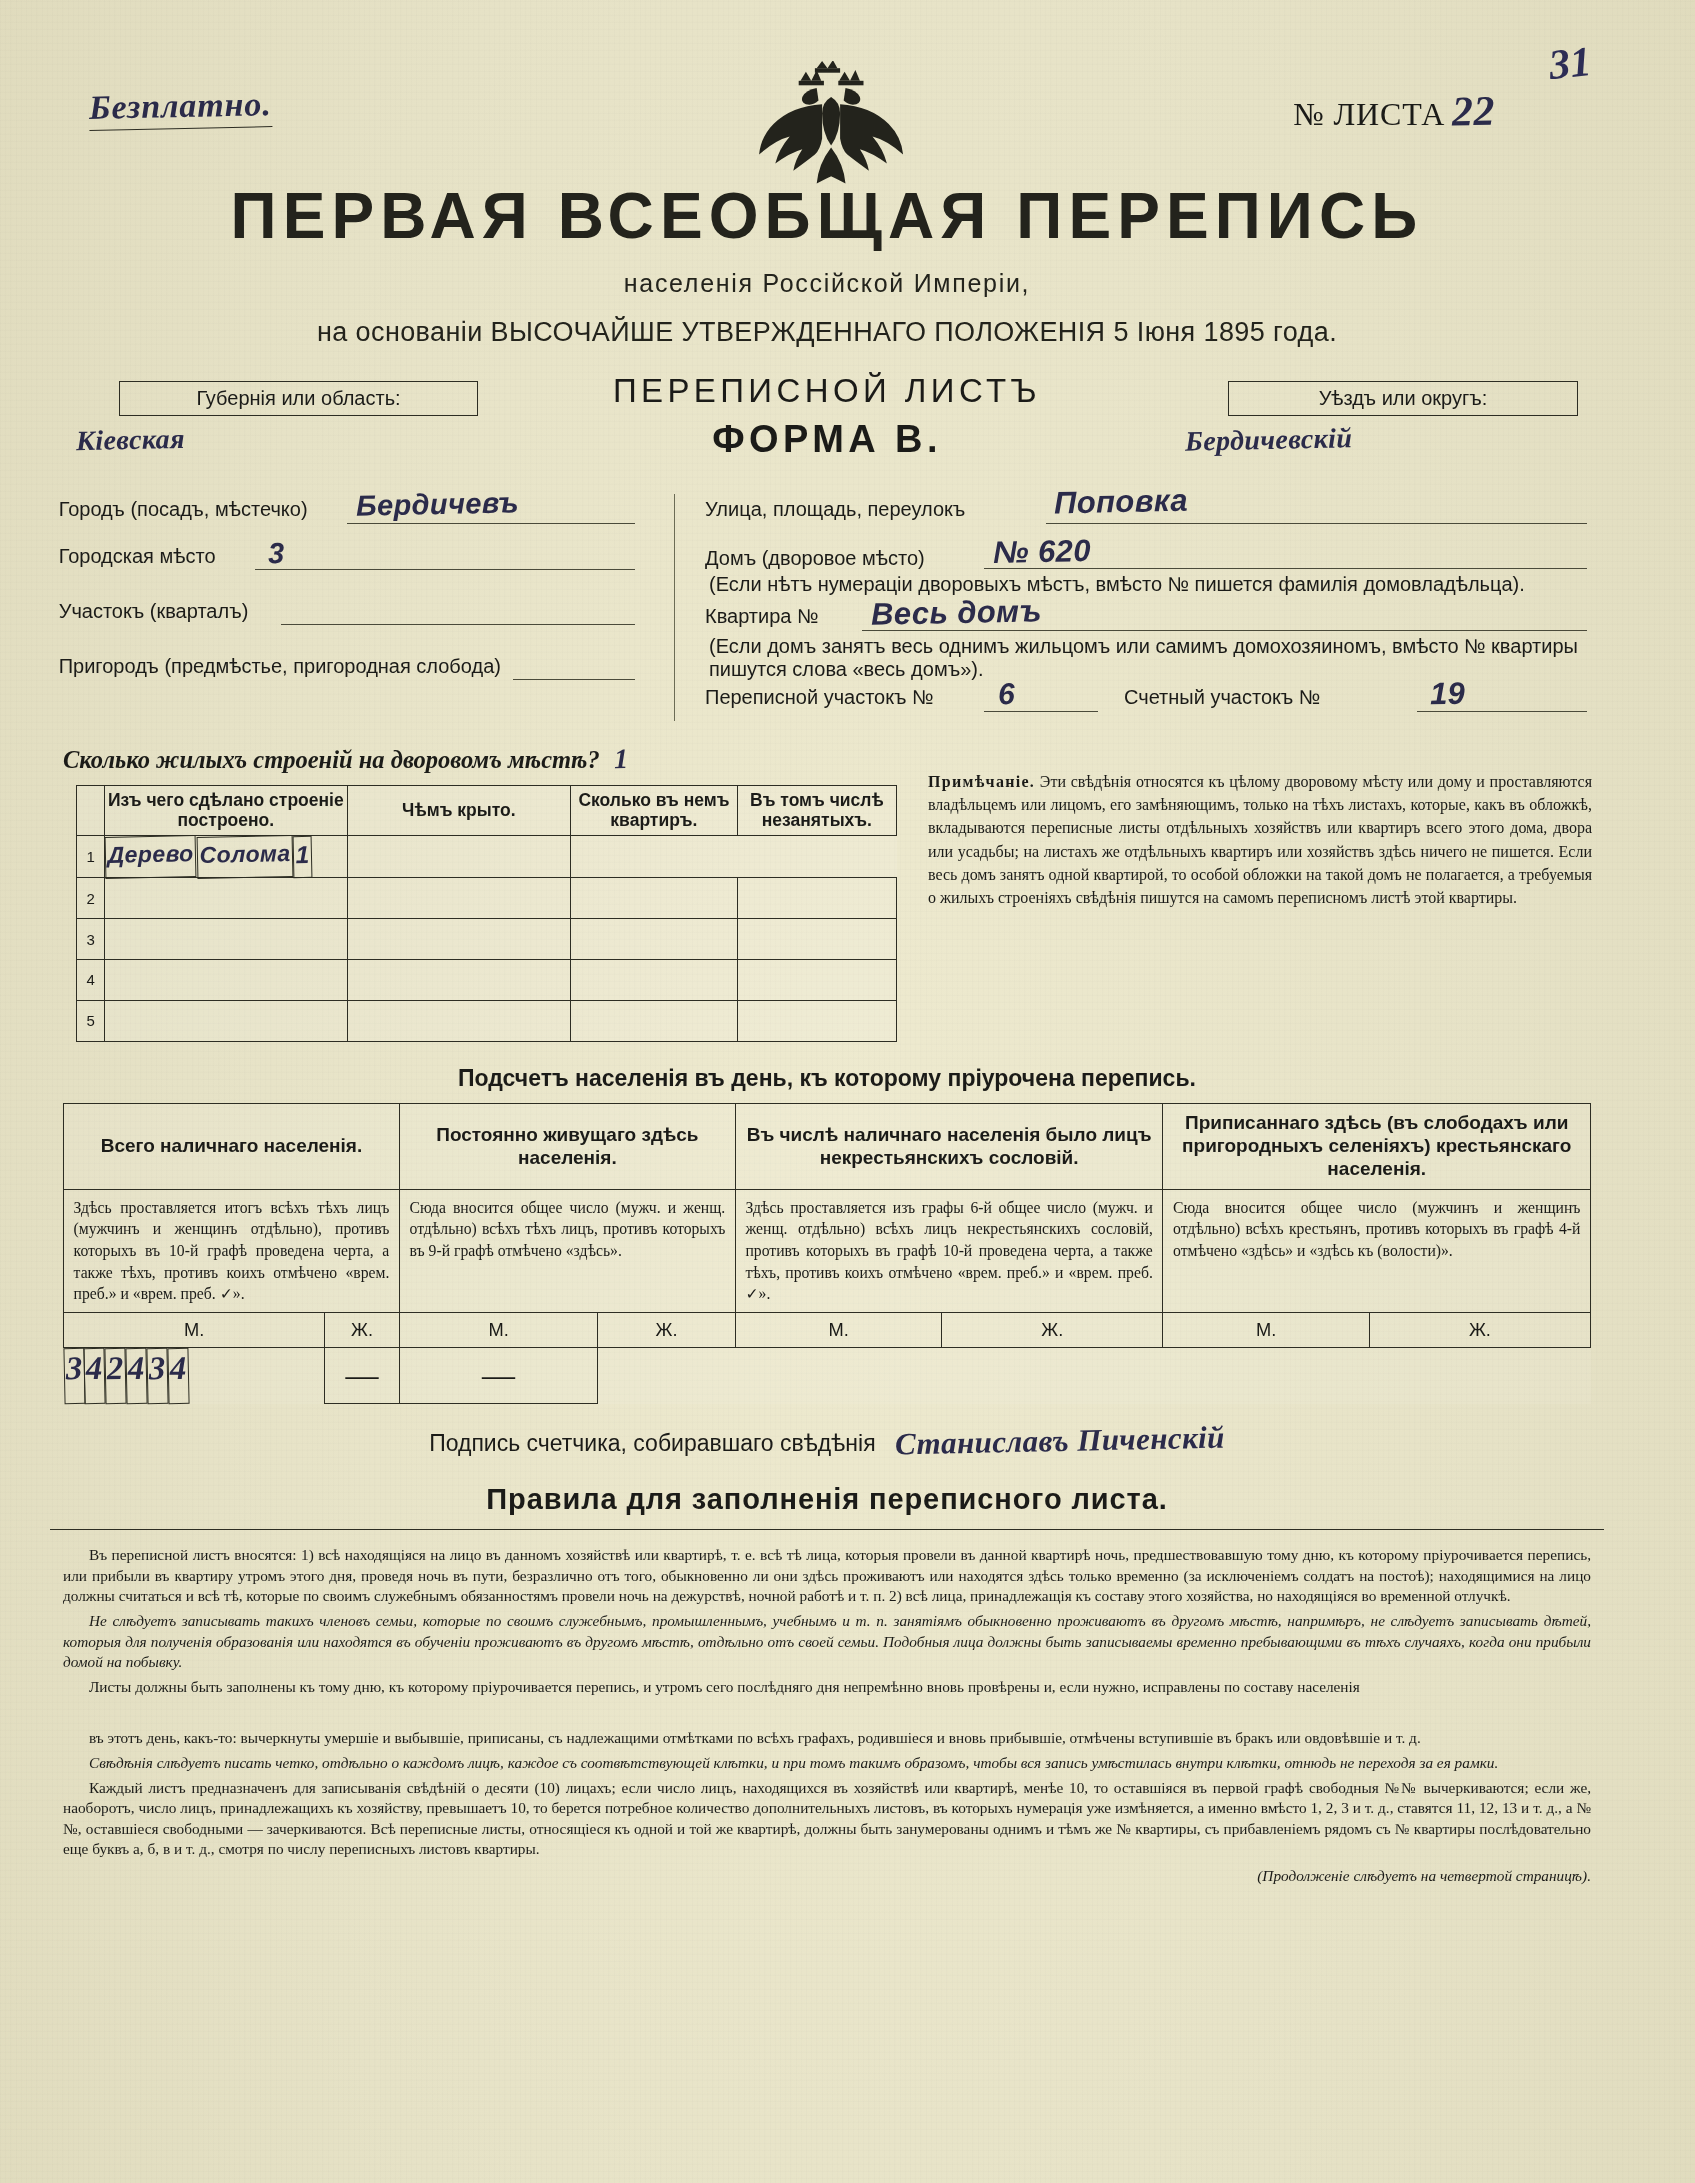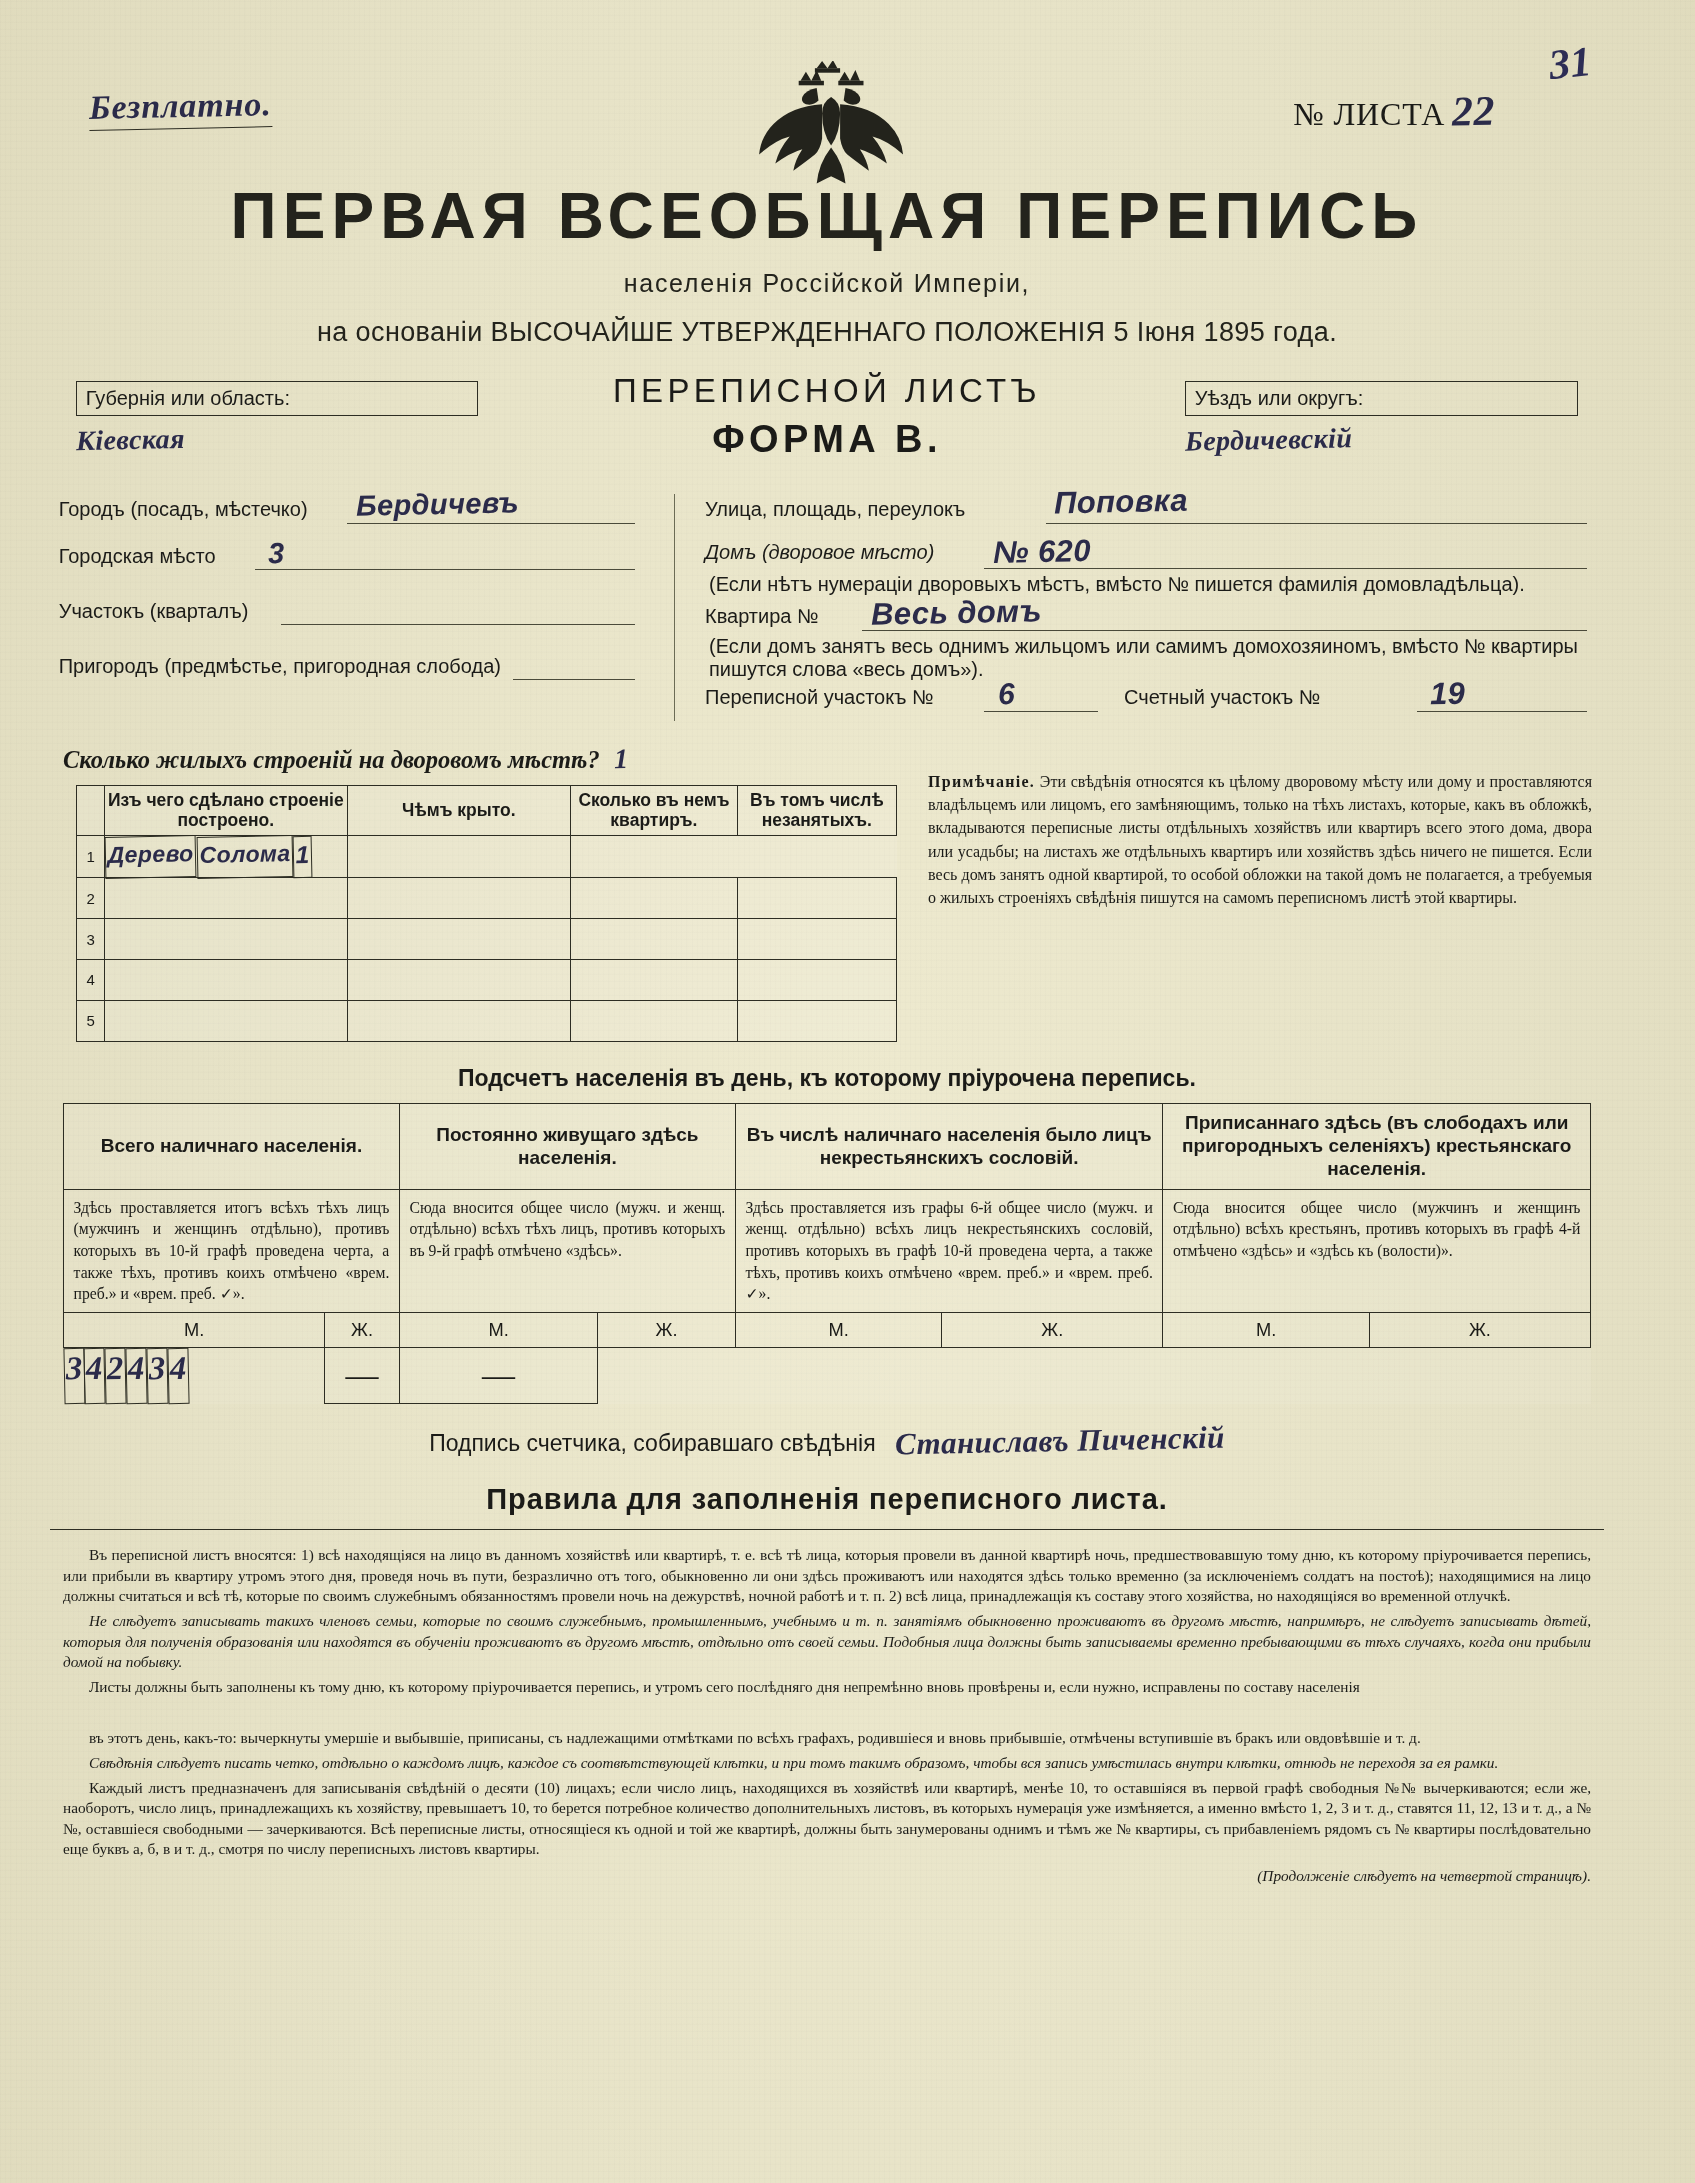--- a/index.html
+++ b/index.html
@@ -87,22 +87,22 @@
   }
   .formband .center .l1{
     font-family:"Liberation Sans",sans-serif;font-size:33px;letter-spacing:4.4px;
   }
   .formband .center .l2{
     font-family:"Liberation Sans",sans-serif;font-size:38px;letter-spacing:4.4px;
     font-weight:bold;margin-top:7.9px;
   }
   .boxwrap{position:absolute;}
   .boxwrap .bx{
-    border:1.3px solid #2d2d23;padding:5.2px 8.7px;text-align:left;
-    font-family:"Liberation Sans",sans-serif;font-size:20px;
+    border:1.3px solid #2d2d23;padding:5.2px 8.7px;text-align:center;
+    font-family:"Liberation Sans",sans-serif;font-size:20px;margin-left:43px;
   }
   .boxwrap .val{
     margin-top:7.9px;font-size:28px;text-align:center;
   }
 
   
   .addr{position:relative;margin-top:7.9px;height:245px;}
   .addr .line{position:absolute;font-family:"Liberation Sans",sans-serif;font-size:20px;}
   .rule{
     position:absolute;border-bottom:0.9px solid #4a4a3a;
@@ -256,21 +256,21 @@
     <div class="rule" style="left:231px;top:130px;width:354px;"></div>
 
     <div class="line" style="left:8.7px;top:161px;">Пригородъ (предмѣстье, пригородная слобода)</div>
     <div class="line hand" style="left:472px;top:153px;font-size:29px;"></div>
     <div class="rule" style="left:463px;top:185px;width:122px;"></div>
 
     <div class="line" style="left:655px;top:4.4px;">Улица, площадь, переулокъ</div>
     <div class="line hand" style="left:1004px;top:-9.6px;font-size:31px;">Поповка</div>
     <div class="rule" style="left:996px;top:29px;width:541px;"></div>
 
-    <div class="line" style="left:655px;top:47px;font-style:italic;">Домъ (дворовое мѣсто)</div>
+    <div class="line" style="left:655px;top:53px;">Домъ (дворовое мѣсто)</div>
     <div class="line hand" style="left:943px;top:40px;font-size:31px;">№ 620</div>
     <div class="rule" style="left:934px;top:74px;width:603px;"></div>
     <div class="line note" style="left:659px;top:79px;">(Если нѣтъ нумераціи дворовыхъ мѣстъ, вмѣсто № пишется фамилія домовладѣльца).</div>
 
     <div class="line" style="left:655px;top:111px;">Квартира №</div>
     <div class="line hand" style="left:821px;top:101px;font-size:31px;">Весь домъ</div>
     <div class="rule" style="left:812px;top:136px;width:725px;"></div>
     <div class="line note" style="left:659px;top:141px;width:873px;">(Если домъ занятъ весь однимъ жильцомъ или самимъ домохозяиномъ, вмѣсто № квартиры пишутся слова «весь домъ»).</div>
 
     <div class="line" style="left:655px;top:192px;">Переписной участокъ №</div>

